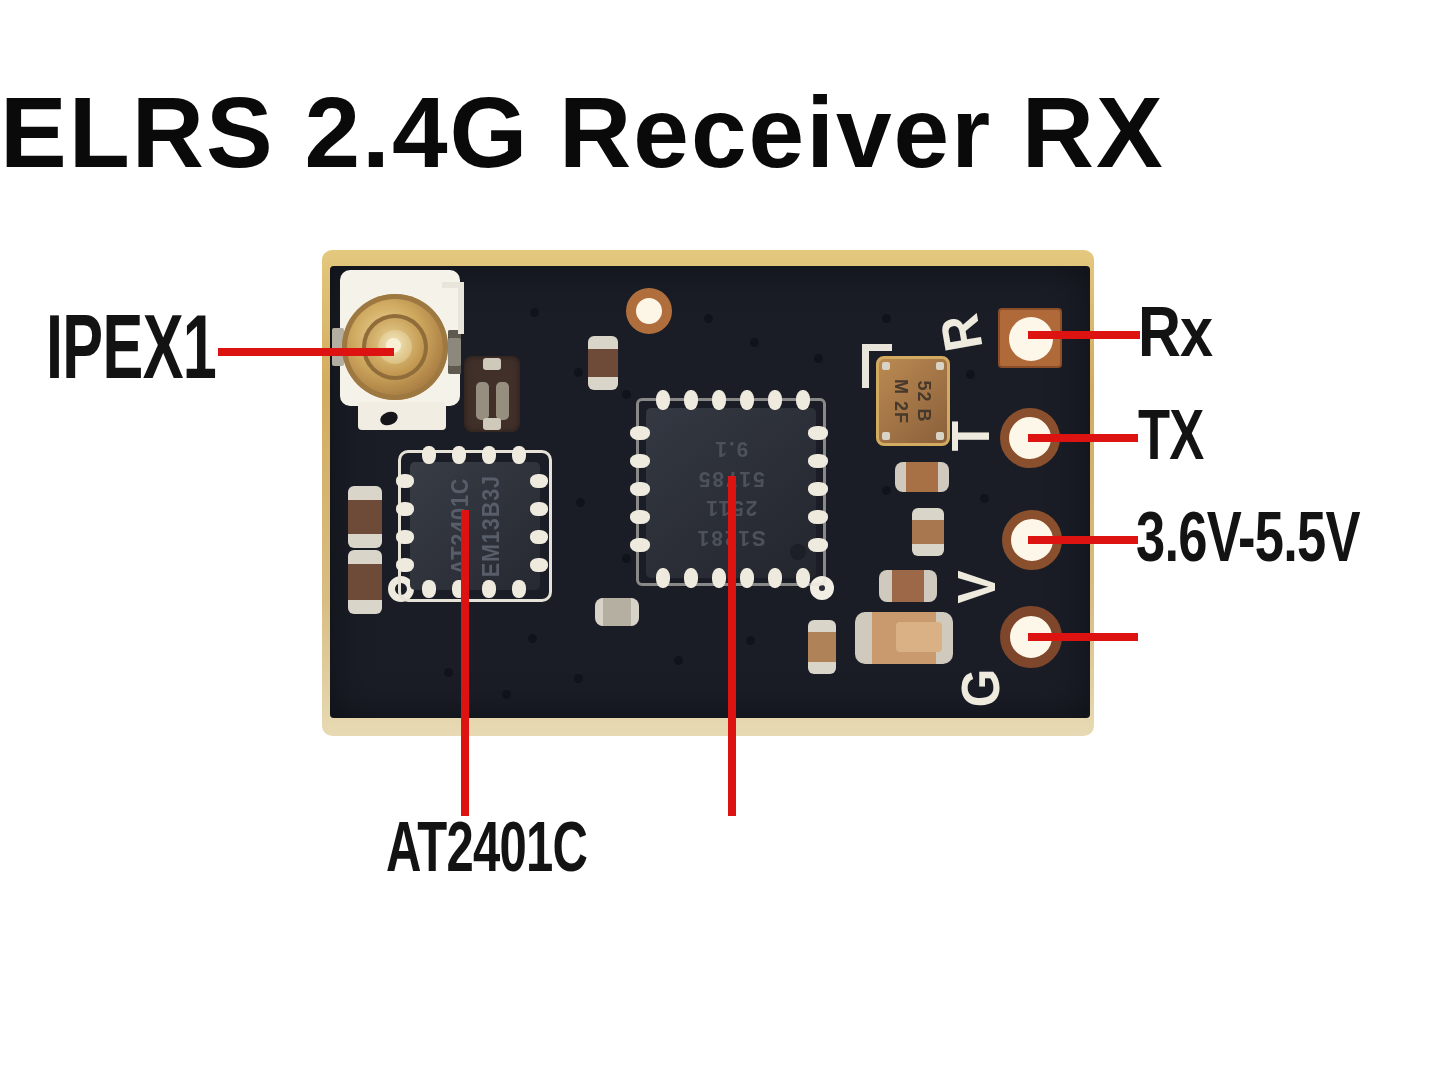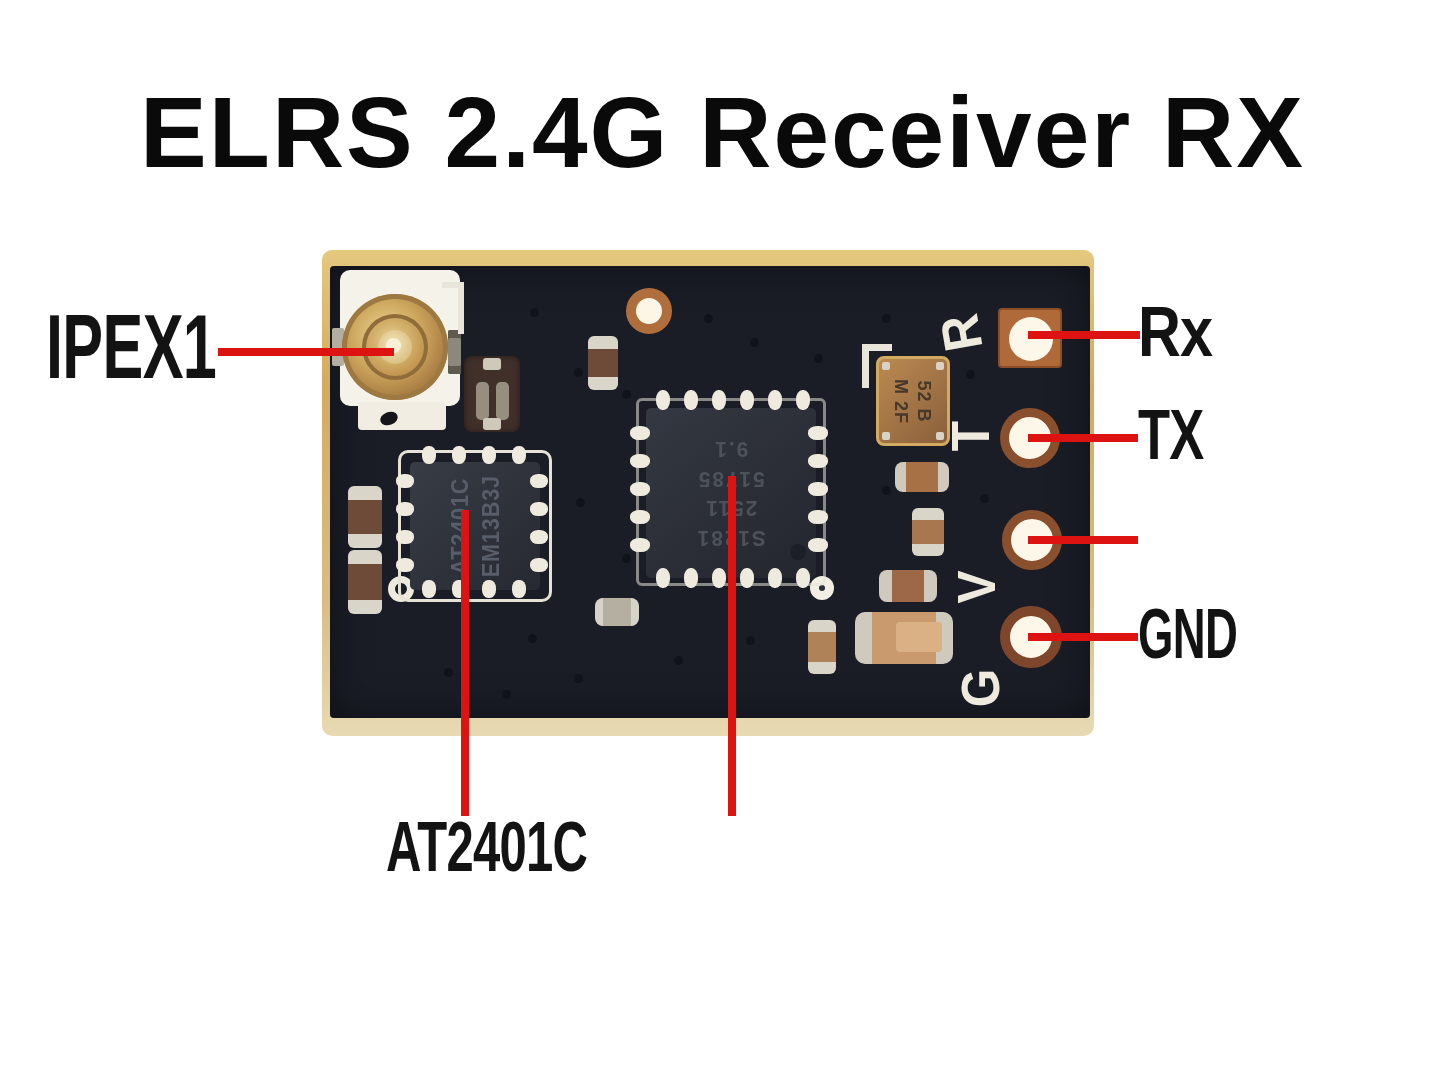--- a/index.html
+++ b/index.html
@@ -1,18 +1,18 @@
 <!DOCTYPE html>
 <html><head>
 <meta charset="utf-8">
 <style>
   html,body{margin:0;padding:0;background:#ffffff;}
   .canvas{position:relative;width:1445px;height:1083px;background:#ffffff;overflow:hidden;
           font-family:"Liberation Sans",sans-serif;}
-  .title{position:absolute;left:0;top:82px;width:100%;margin:0;text-align:center;
+  .title{position:absolute;left:0;top:82px;width:100%;margin:0;
          font-size:100px;font-weight:bold;letter-spacing:2px;color:#0a0a0a;line-height:1;}
 
   
   .board{position:absolute;left:322px;top:250px;width:772px;height:486px;border-radius:10px;
          background:linear-gradient(180deg,#e3c87e 0%,#d3ab5e 28%,#d8bd82 72%,#e7dab4 100%);}
   .surface{position:absolute;left:8px;top:16px;right:4px;bottom:18px;background:#1a1d26;border-radius:4px;
            box-shadow:inset 0 0 40px rgba(0,0,0,.45);}
   .pad{position:absolute;background:#efeade;border-radius:45%;}
   .dot{position:absolute;background:#0c0e14;border-radius:50%;opacity:.6;}
 
@@ -263,19 +263,19 @@
 
   <div class="lbl" style="right:1229px;top:302px;font-size:90px;">
     <span class="cnd" style="transform:scaleX(.68);transform-origin:100% 50%;">IPEX1</span>
   </div>
   <div class="lbl" style="left:1138px;top:297px;font-size:70px;">
     <span class="cnd" style="transform:scaleX(.85);transform-origin:0 50%;">Rx</span>
   </div>
   <div class="lbl" style="left:1138px;top:400px;font-size:70px;">
     <span class="cnd" style="transform:scaleX(.75);transform-origin:0 50%;">TX</span>
   </div>
-  <div class="lbl" style="left:1138px;top:599px;font-size:70px;">
-    <span class="cnd" style="transform:scaleX(.65);transform-origin:0 50%;">GND</span>
+  <div class="lbl" style="left:1136px;top:502px;font-size:70px;">
+    <span class="cnd" style="transform:scaleX(.75);transform-origin:0 50%;">3.6V-5.5V</span>
   </div>
   <div class="lbl" style="left:343px;top:812px;width:240px;text-align:center;font-size:70px;">
     <span class="cnd" style="transform:scaleX(.7);transform-origin:50% 50%;">AT2401C</span>
   </div>
 </div>
 
 </body></html>

